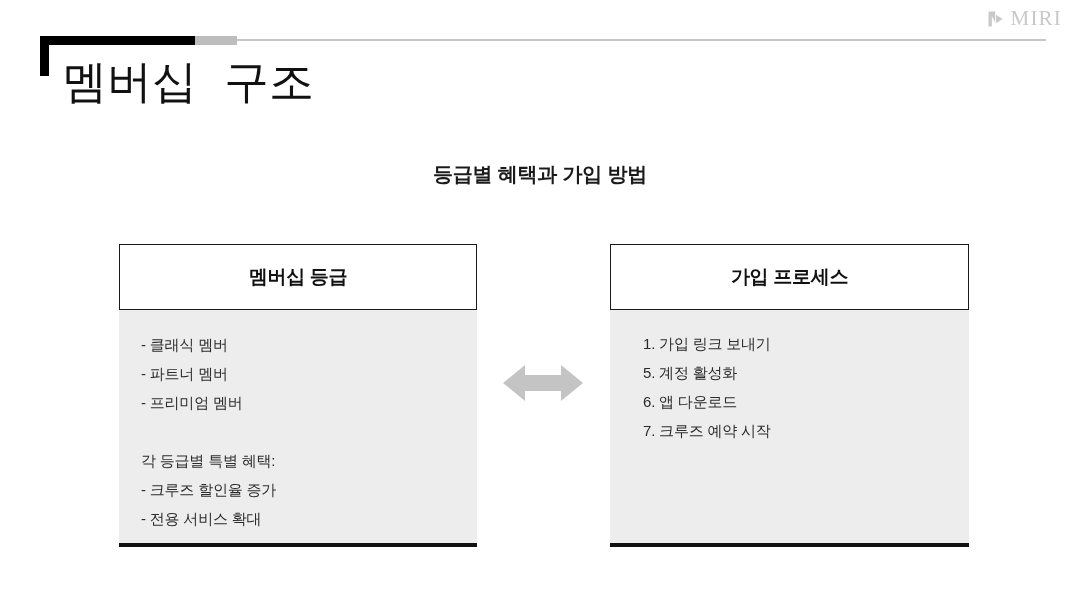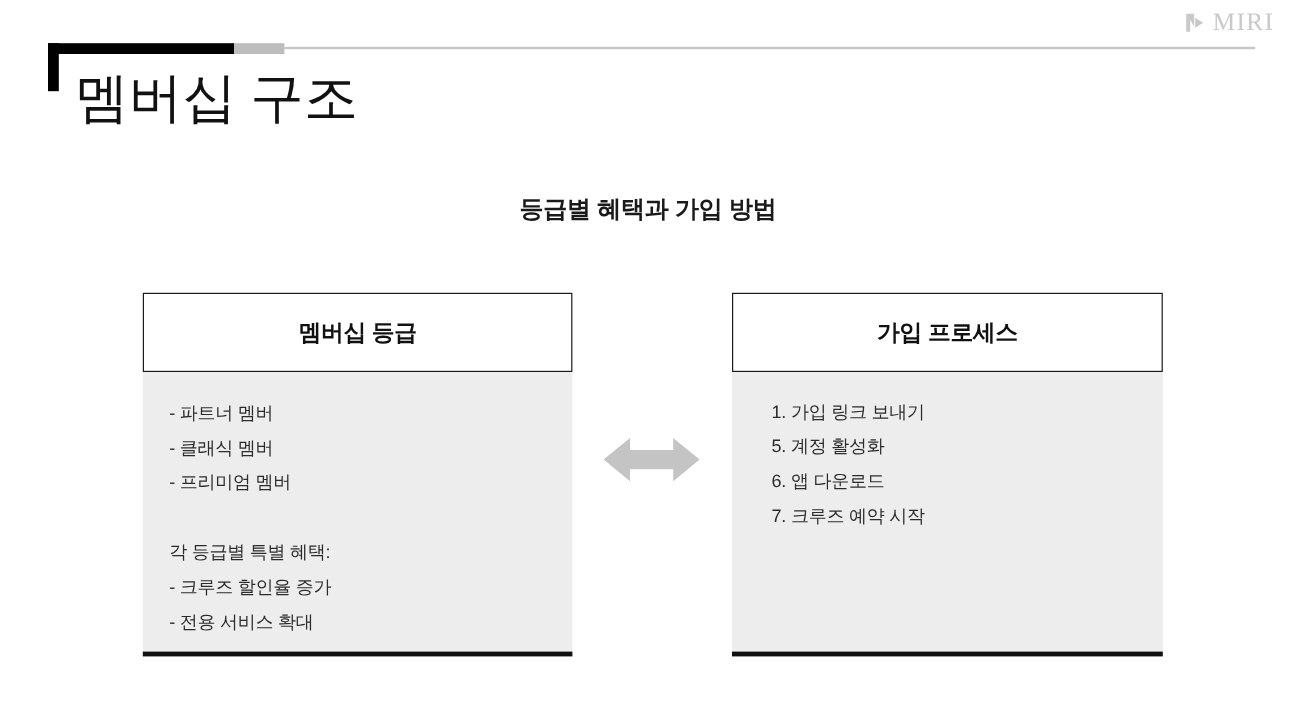--- a/index.html
+++ b/index.html
@@ -76,21 +76,21 @@
     width: 9px;
     height: 40px;
     background: #000000;
   }
 
   
   .slide-title {
     position: absolute;
     left: 62px;
     top: 52px;
-    font-family: Liberation Serif, serif;
+    font-family: Liberation Mono, monospace;
     font-size: 45px;
     font-weight: 400;
     color: #111111;
     letter-spacing: 0px;
     white-space: nowrap;
   }
 
   
   .subtitle {
     position: absolute;
@@ -189,22 +189,22 @@
 
 <div class="subtitle">등급별 혜택과 가입 방법</div>
 
 <div class="cards">
 
   <div class="card card-left">
     <div class="card-header">
       <span class="card-header-text">멤버십 등급</span>
     </div>
     <div class="card-body">
+      <div class="card-line">- 클래식 멤버</div>
       <div class="card-line">- 파트너 멤버</div>
-      <div class="card-line">- 클래식 멤버</div>
       <div class="card-line">- 프리미엄 멤버</div>
       <div class="card-line spacer"></div>
       <div class="card-line">각 등급별 특별 혜택:</div>
       <div class="card-line">- 크루즈 할인율 증가</div>
       <div class="card-line">- 전용 서비스 확대</div>
     </div>
   </div>
 
   <div class="card card-right">
     <div class="card-header">

